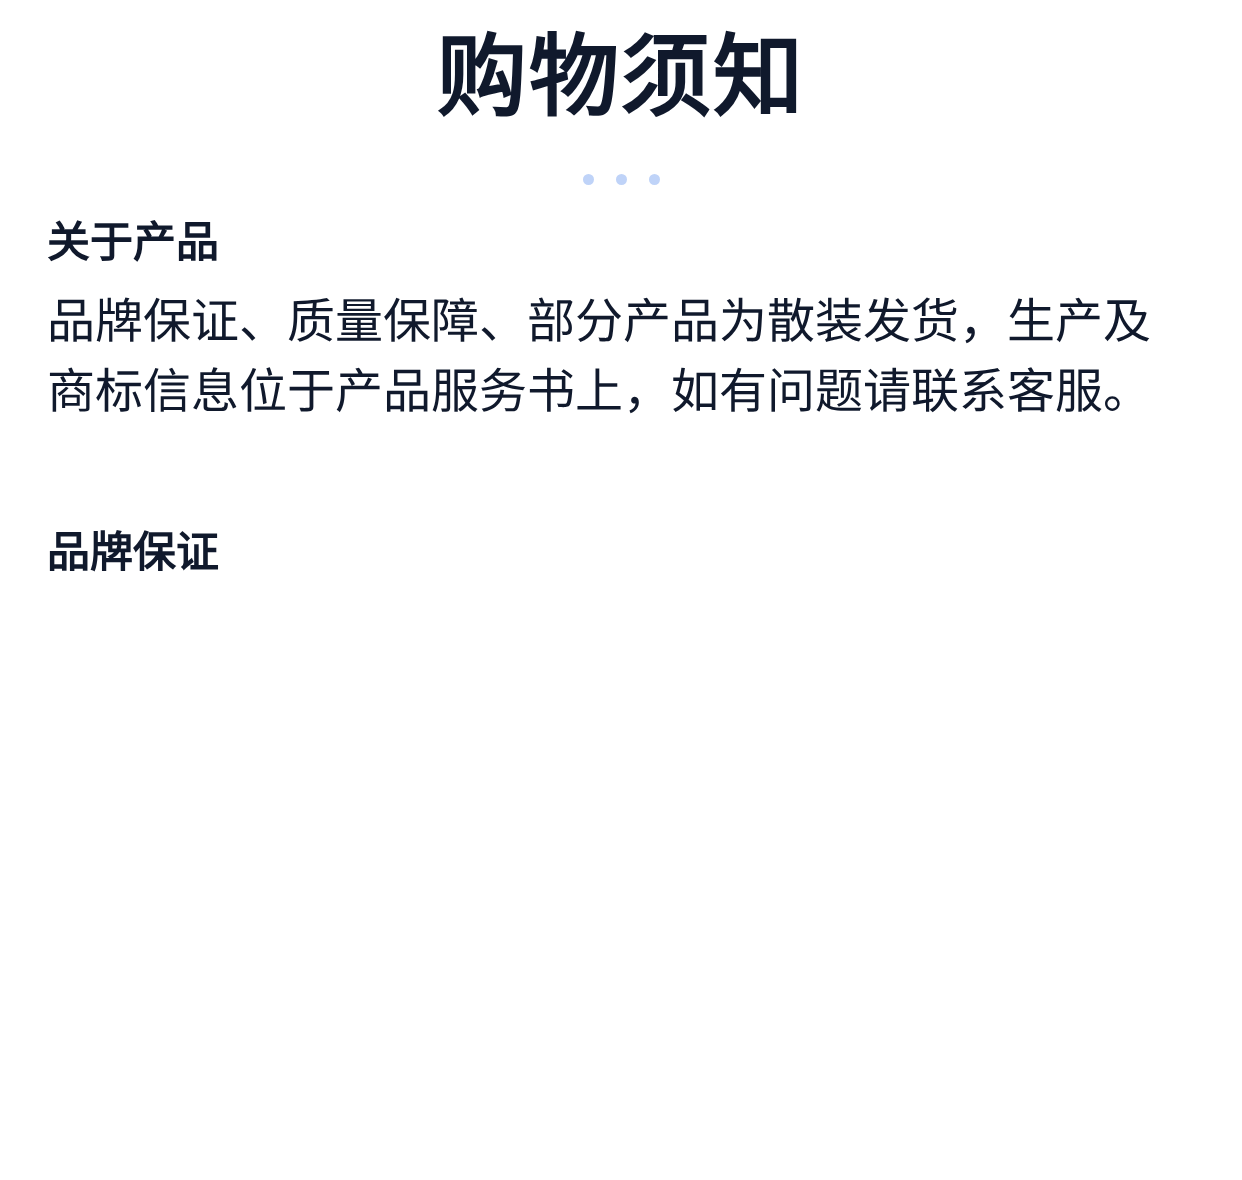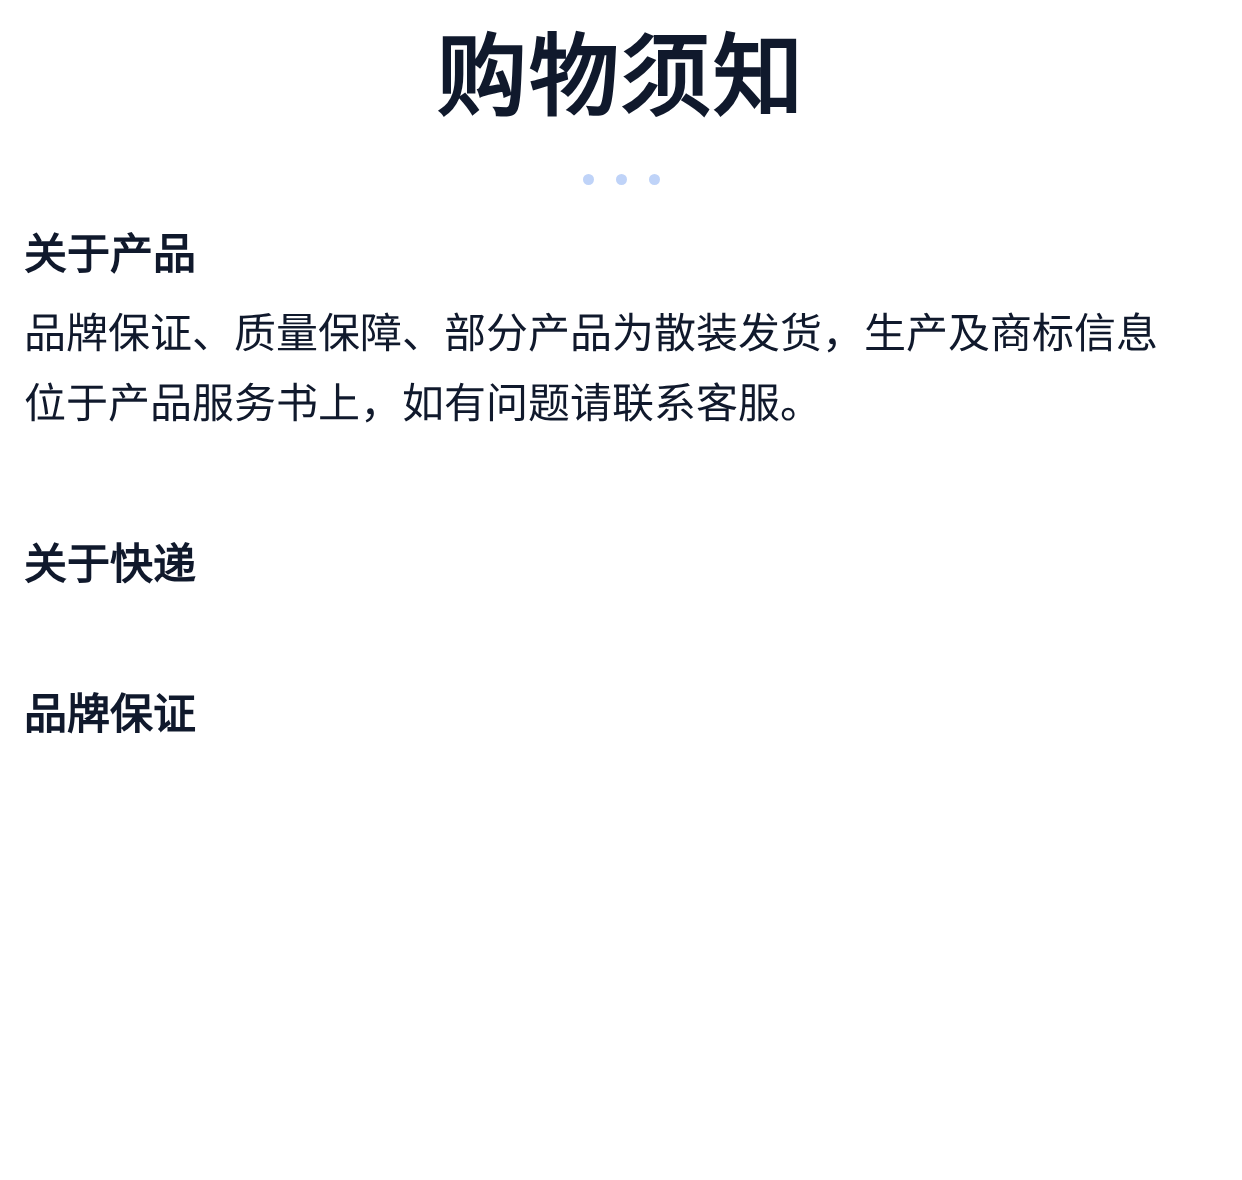--- a/index.html
+++ b/index.html
@@ -34,36 +34,36 @@
     margin-top: 44px;
     height: 11px;
   }
   .dot {
     width: 11px;
     height: 11px;
     border-radius: 50%;
     background: #BFD3F8;
   }
   .content {
-    padding-left: 24px;
+    padding-left: 47px;
     width: 1135px;
-    margin-top: 44px;
+    margin-top: 32px;
   }
   .sec { margin: 0 0 100px 0; }
   .sec:last-child { margin-bottom: 0; }
   .sec h2 {
     margin: 0;
     font-size: 43px;
     line-height: 50px;
     font-weight: 700;
     color: #10192C;
   }
   .sec p {
     margin: 20px 0 0 0;
-    font-size: 42px;
+    font-size: 48px;
     line-height: 70px;
     font-weight: 400;
     color: #10192C;
     text-align: left;
     word-break: break-word;
   }
 </style>
 </head>
 <body>
 
@@ -78,21 +78,20 @@
   </div>
 
   <div class="content">
 
     <section class="sec">
       <h2>关于产品</h2>
       <p>品牌保证、质量保障、部分产品为散装发货，生产及商标信息位于产品服务书上，如有问题请联系客服。</p>
     </section>
 
     <section class="sec">
-      <h2>关于快递</h2>
     </section>
 
     <section class="sec">
       <h2>品牌保证</h2>
     </section>
 
   </div>
 </div>
 
 </body></html>

